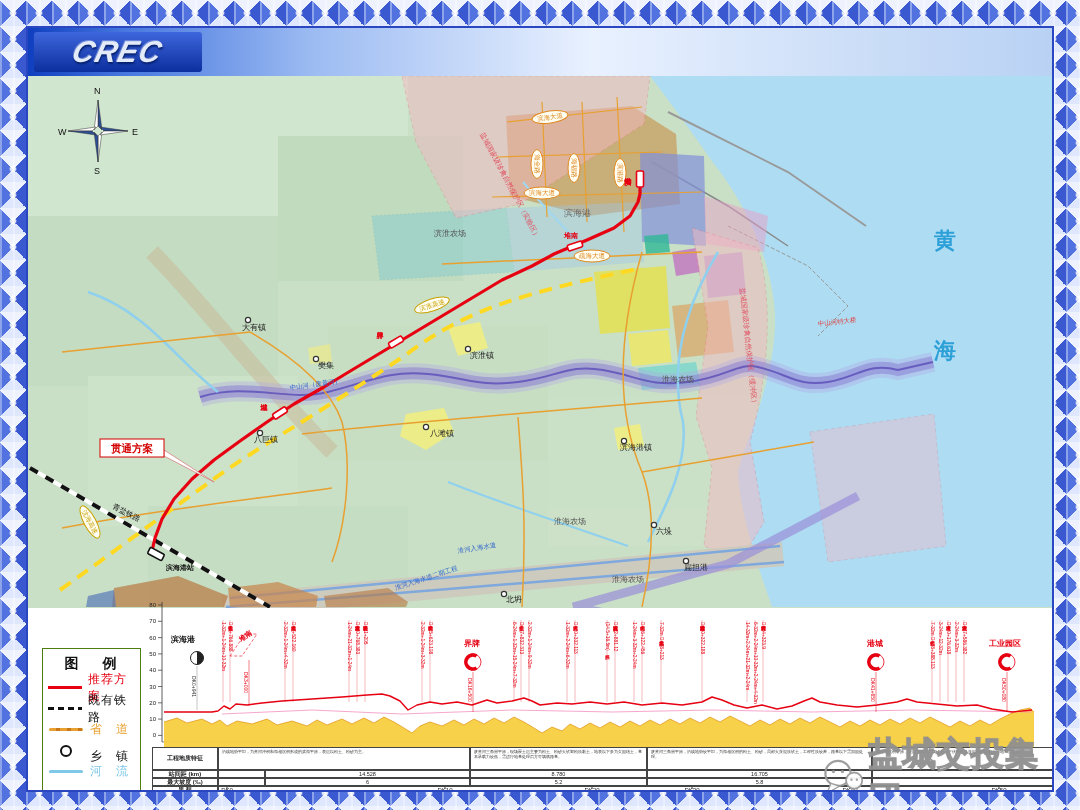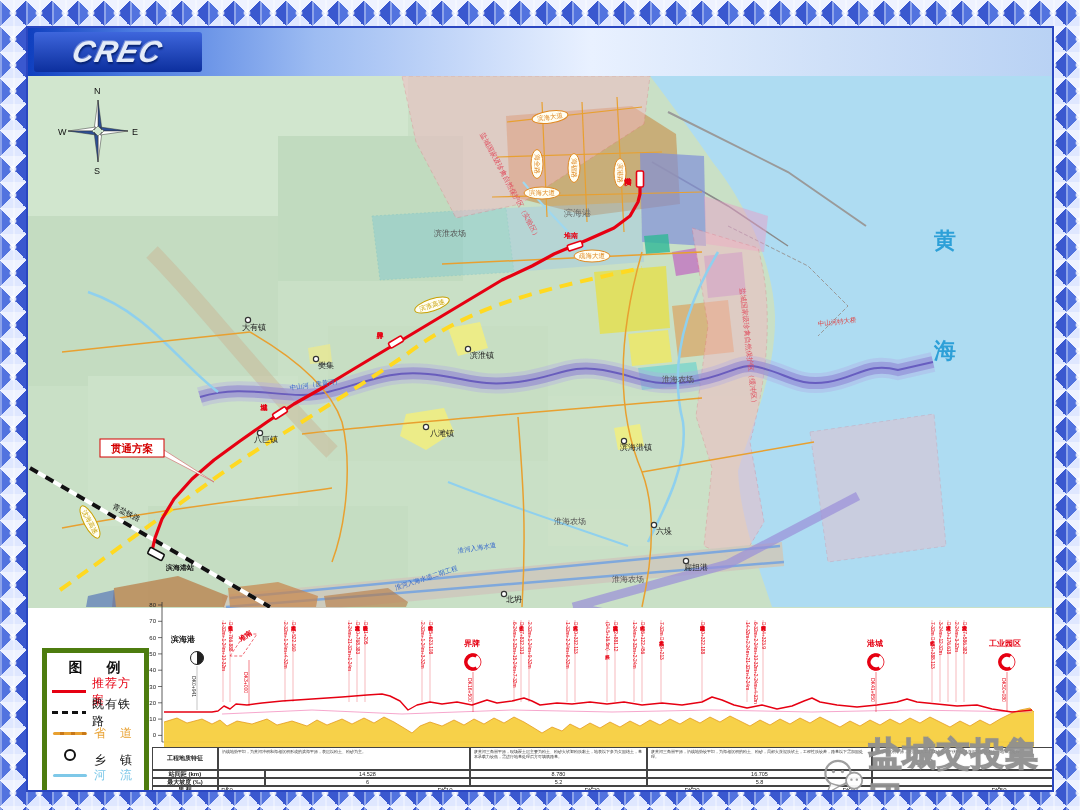--- a/index.html
+++ b/index.html
@@ -21,21 +21,21 @@
     background:linear-gradient(180deg,#3e66dc,#0c2f9e);border-radius:3px;}
   .logo span{font-style:italic;font-weight:900;font-size:30px;letter-spacing:1px;color:#e4ebf8;
     transform:skewX(-14deg);text-shadow:1px 2px 2px #06216e, -1px -1px 0 #ffffff55;}
   .title{position:absolute;left:182px;right:6px;top:0;height:48px;display:flex;align-items:center;justify-content:center;
     font-size:26px;font-weight:bold;color:#e80000;letter-spacing:1px;white-space:nowrap;
     text-shadow:1px 1px 0 #fff,-1px -1px 0 #fff,1px -1px 0 #fff,-1px 1px 0 #fff,2px 3px 3px rgba(10,30,120,.35);}
   
   #map{position:absolute;left:0;top:48px;}
   svg{font-family:"Liberation Sans","DejaVu Sans",sans-serif;}
   
-  .legend{position:absolute;left:14px;top:620px;width:97px;height:141px;border:5px solid #4d7c0f;background:#fff;z-index:5;}
+  .legend{position:absolute;left:14px;top:620px;width:97px;height:141px;border:1px solid #4d7c0f;background:#fff;z-index:5;}
   .legend .lg-title{text-align:center;font-size:14px;font-weight:bold;letter-spacing:10px;margin:6px 0 4px 8px;color:#111;}
   .lg-item{display:flex;align-items:center;height:21px;padding:0 5px;}
   .lg-item .sym{width:36px;margin-right:6px;display:flex;align-items:center;justify-content:center;}
   .lg-item .lab{font-size:12px;letter-spacing:1px;}
   
   #profile{position:absolute;left:84px;top:574px;}
   .tbl{position:absolute;left:124px;top:719px;width:910px;height:46px;background:#fff;z-index:4;}
   .cell{position:absolute;border:0.6px solid #444;box-sizing:border-box;display:flex;align-items:center;justify-content:center;
         font-size:5.5px;color:#222;overflow:hidden;}
   .cell.geo{font-size:4px;line-height:1.3;padding:1px 3px;text-align:left;align-items:flex-start;justify-content:flex-start;color:#333;}

